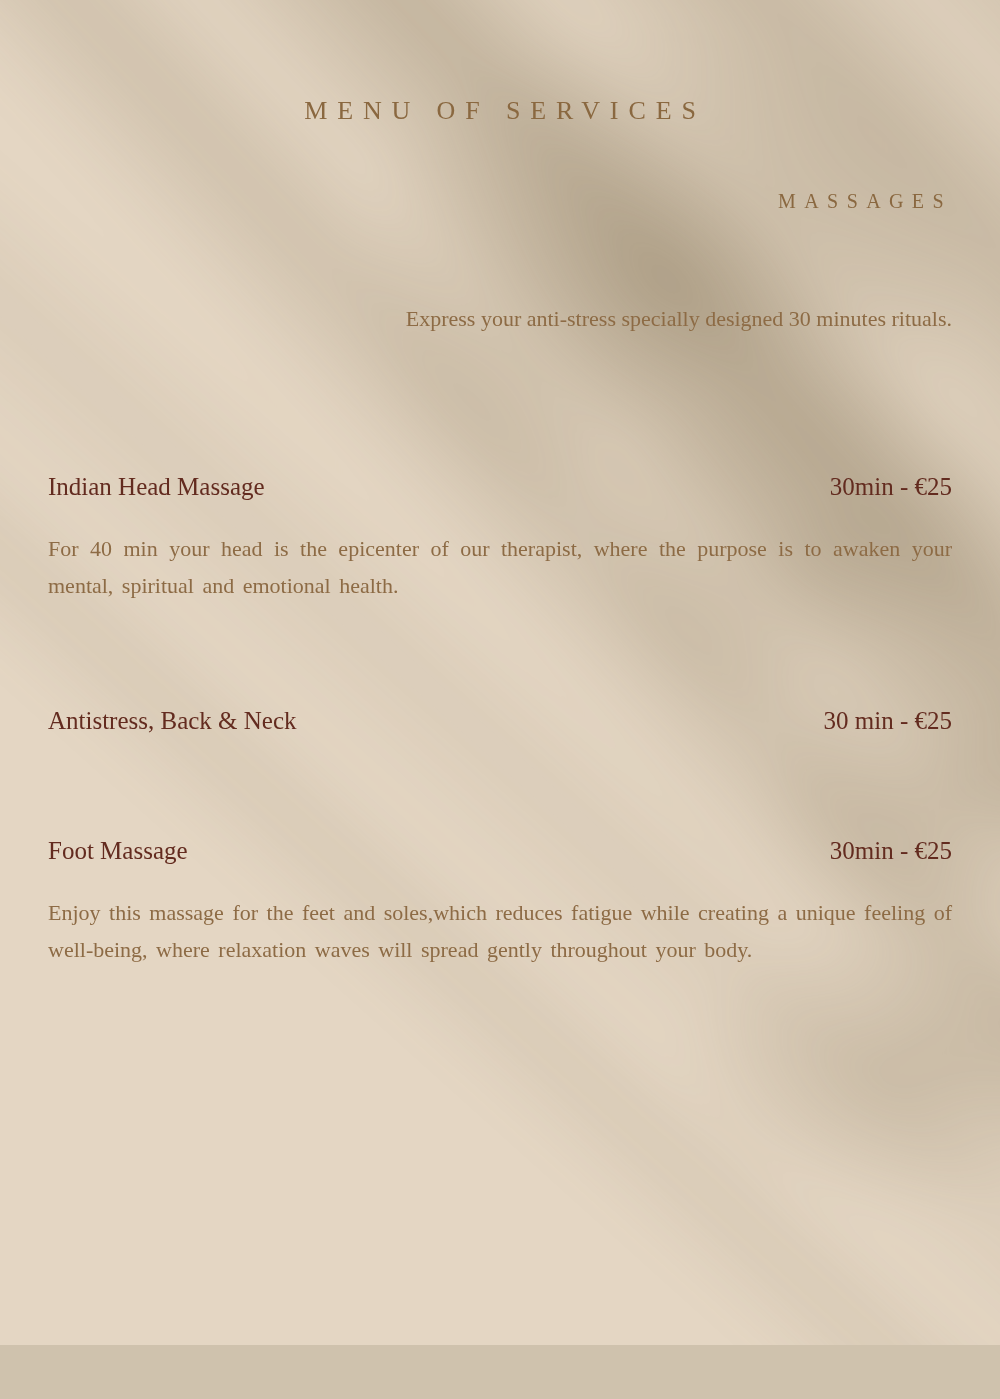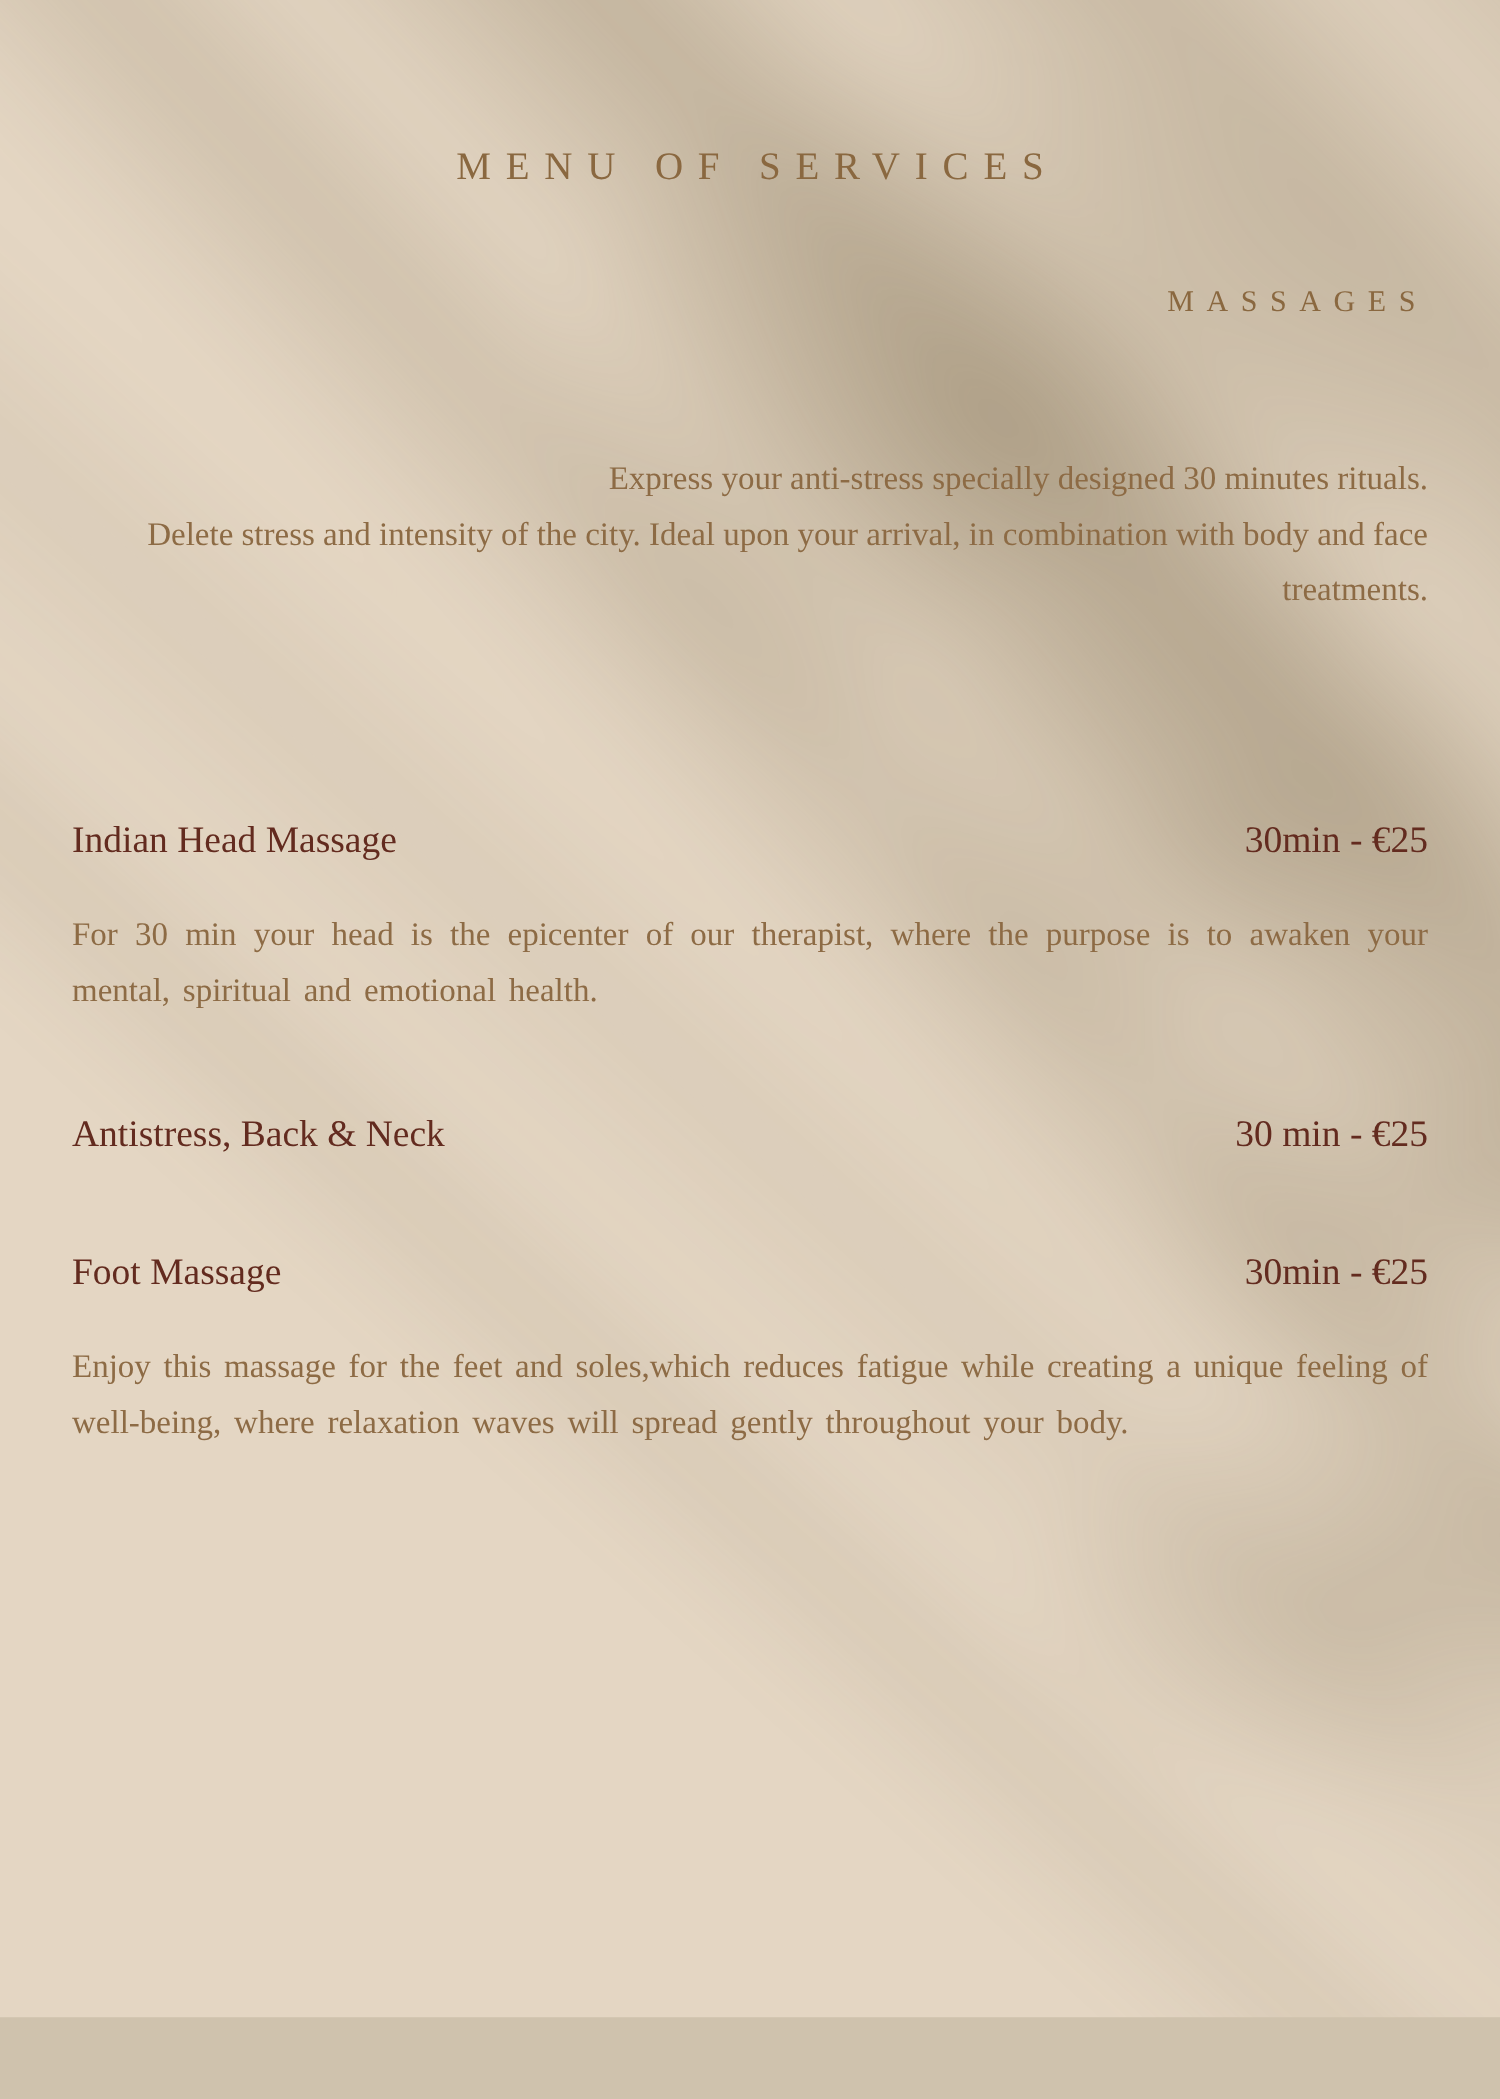--- a/index.html
+++ b/index.html
@@ -66,21 +66,21 @@
     color: var(--title-text, #8a6840);
   }
   .intro {
     margin-top: 88px;
     text-align: right;
     font-size: 22px;
     line-height: 1.68;
     color: var(--body-text, #8d6b45);
   }
   .intro p { margin: 0; }
-  .service { margin-top: 64px; }
+  .service { margin-top: 102px; }
   .service.first { margin-top: 135px; }
   .service-row {
     display: flex;
     justify-content: space-between;
     align-items: flex-end;
     font-size: 25px;
     color: var(--heading-text, #632b1f);
   }
   .service-desc {
     margin: 30px 0 0 0;
@@ -97,29 +97,28 @@
 <div class="page">
   <div class="shadow-overlay"></div>
   <div class="content">
 
     <h1 class="page-title">MENU OF SERVICES</h1>
 
     <h2 class="page-subtitle">MASSAGES</h2>
 
     <div class="intro">
       <p>Express your anti-stress specially designed 30 minutes rituals.</p>
-      <p>Delete stress and intensity of the city. Ideal upon your arrival, in combination with body and face treatments.</p>
     </div>
 
     <section class="service first">
       <div class="service-row">
         <span class="service-name">Indian Head Massage</span>
         <span class="service-price">30min - €25</span>
       </div>
-      <p class="service-desc">For 30 min your head is the epicenter of our therapist, where the purpose is to awaken your mental, spiritual and emotional health.</p>
+      <p class="service-desc">For 40 min your head is the epicenter of our therapist, where the purpose is to awaken your mental, spiritual and emotional health.</p>
     </section>
 
     <section class="service">
       <div class="service-row">
         <span class="service-name">Antistress, Back &amp; Neck</span>
         <span class="service-price">30 min - €25</span>
       </div>
     </section>
 
     <section class="service">

